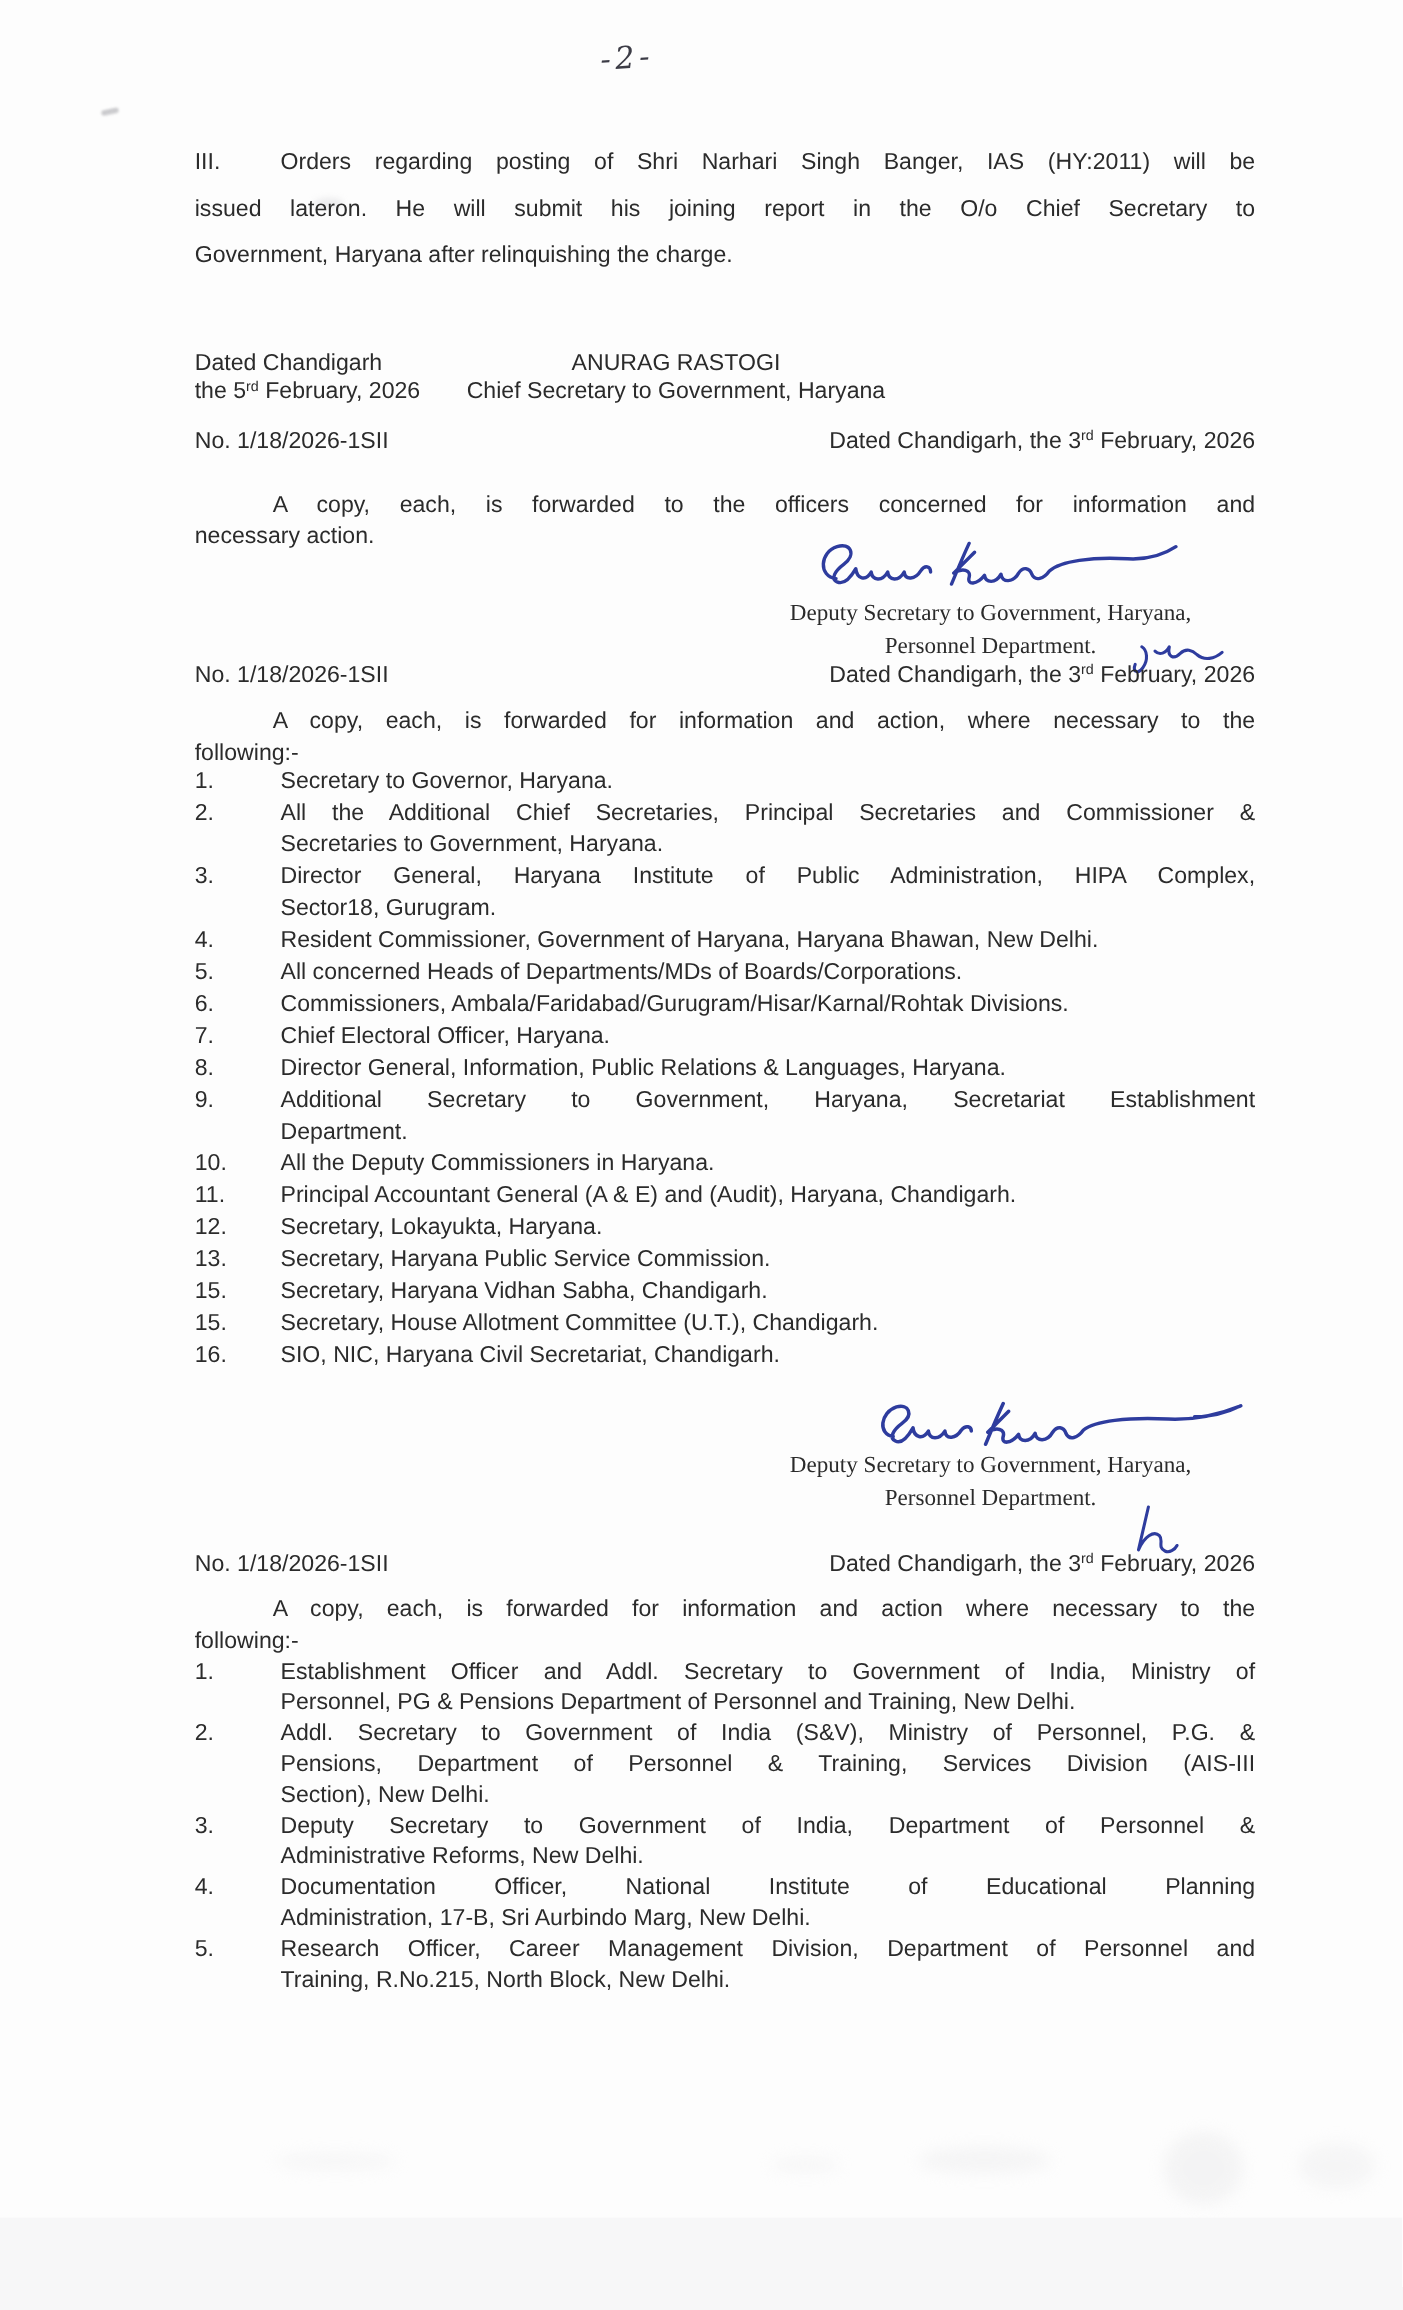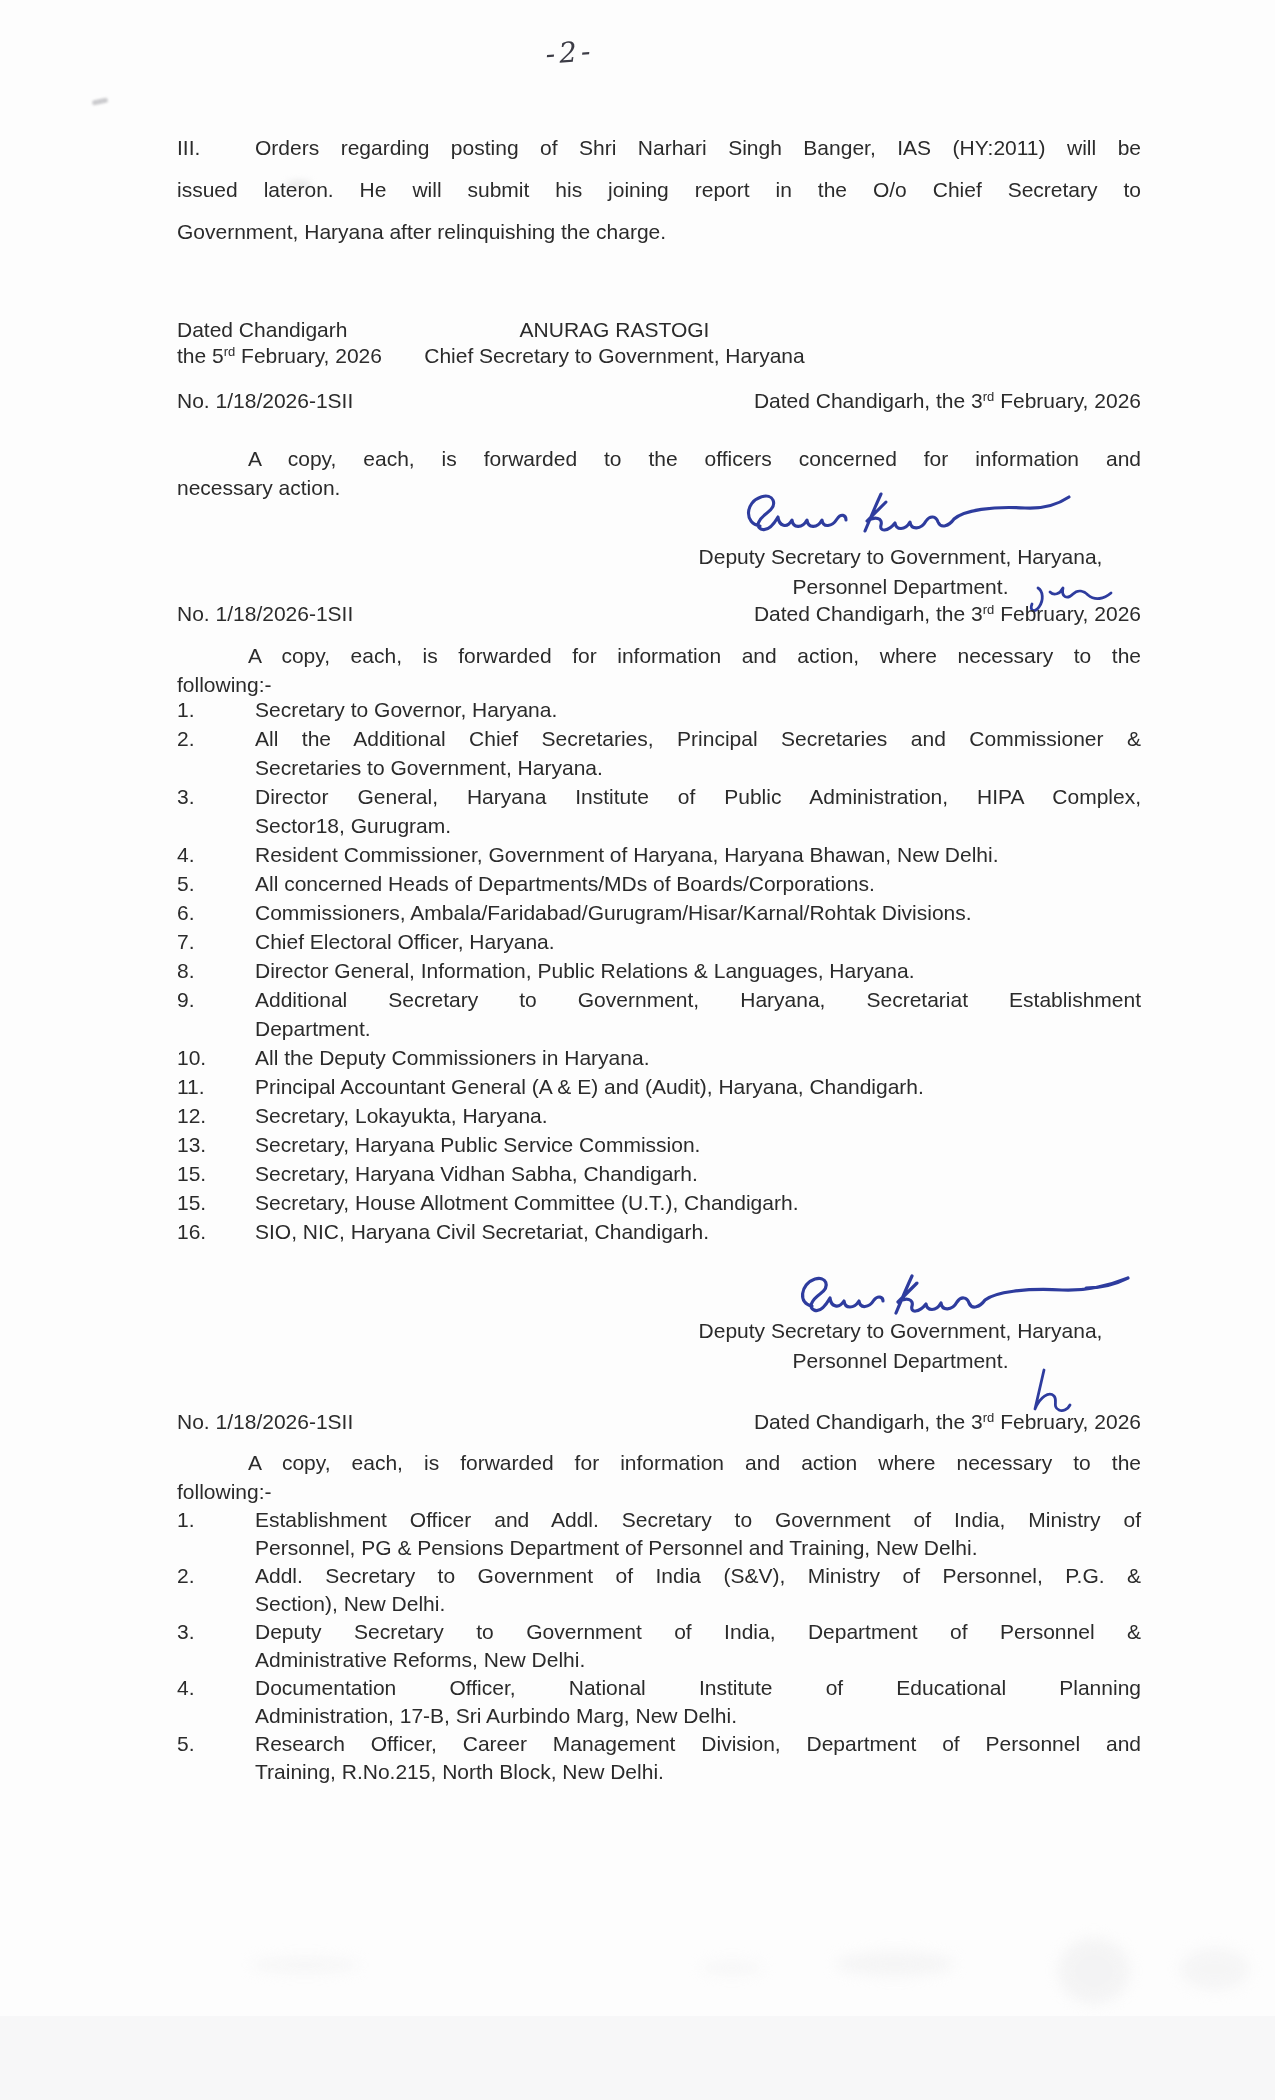--- a/index.html
+++ b/index.html
@@ -59,21 +59,21 @@
   .li .num{flex:none;width:78px;}
   .li .lt{flex:1;min-width:0;}
   
   .sig{position:absolute;color:var(--ink);}
   .sig svg{display:block;}
   .sig1{left:735px;top:486px;}
   .sig2{left:790px;top:1270px;}
   .markju{position:absolute;left:368px;top:38px;width:86px;height:38px;color:var(--ink);}
   .markh{position:absolute;left:368px;top:50px;width:44px;height:50px;color:var(--ink);}
   .deputy{line-height:30px;}
-  .deputy .relwrap{position:relative;}
+  .deputy .relwrap{position:relative;font-family:Liberation Serif, serif;}
   
   .smudge1{position:absolute;left:92px;top:99px;width:16px;height:5px;background:#8f8f95;opacity:.45;border-radius:3px;filter:blur(1.2px);transform:rotate(-12deg);}
   .smudge0{position:absolute;left:286px;top:180px;width:26px;height:10px;background:#d9d9dc;opacity:.5;border-radius:50%;filter:blur(3px);}
   .blob{position:absolute;background:#eeeeef;border-radius:50%;filter:blur(7px);}
   .b1{left:250px;top:1958px;width:110px;height:14px;opacity:.5;}
   .b2{left:700px;top:1962px;width:64px;height:12px;opacity:.5;}
   .b3{left:835px;top:1952px;width:120px;height:24px;opacity:.55;}
   .b4{left:1058px;top:1938px;width:72px;height:66px;opacity:.6;}
   .b5{left:1180px;top:1948px;width:70px;height:42px;opacity:.5;}
   .band{position:absolute;left:0;top:2016px;width:1275px;height:84px;background:#f7f7f8;}
@@ -290,20 +290,21 @@
       <span class="num">1.</span>
       <div class="lt">
         <div class="js">Establishment Officer and Addl. Secretary to Government of India, Ministry of</div>
         <div>Personnel, PG &amp; Pensions Department of Personnel and Training, New Delhi.</div>
       </div>
     </div>
     <div class="li">
       <span class="num">2.</span>
       <div class="lt">
         <div class="js">Addl. Secretary to Government of India (S&amp;V), Ministry of Personnel, P.G. &amp;</div>
+        <div class="js">Pensions, Department of Personnel &amp; Training, Services Division (AIS-III</div>
         <div>Section), New Delhi.</div>
       </div>
     </div>
     <div class="li">
       <span class="num">3.</span>
       <div class="lt">
         <div class="js">Deputy Secretary to Government of India, Department of Personnel &amp;</div>
         <div>Administrative Reforms, New Delhi.</div>
       </div>
     </div>

